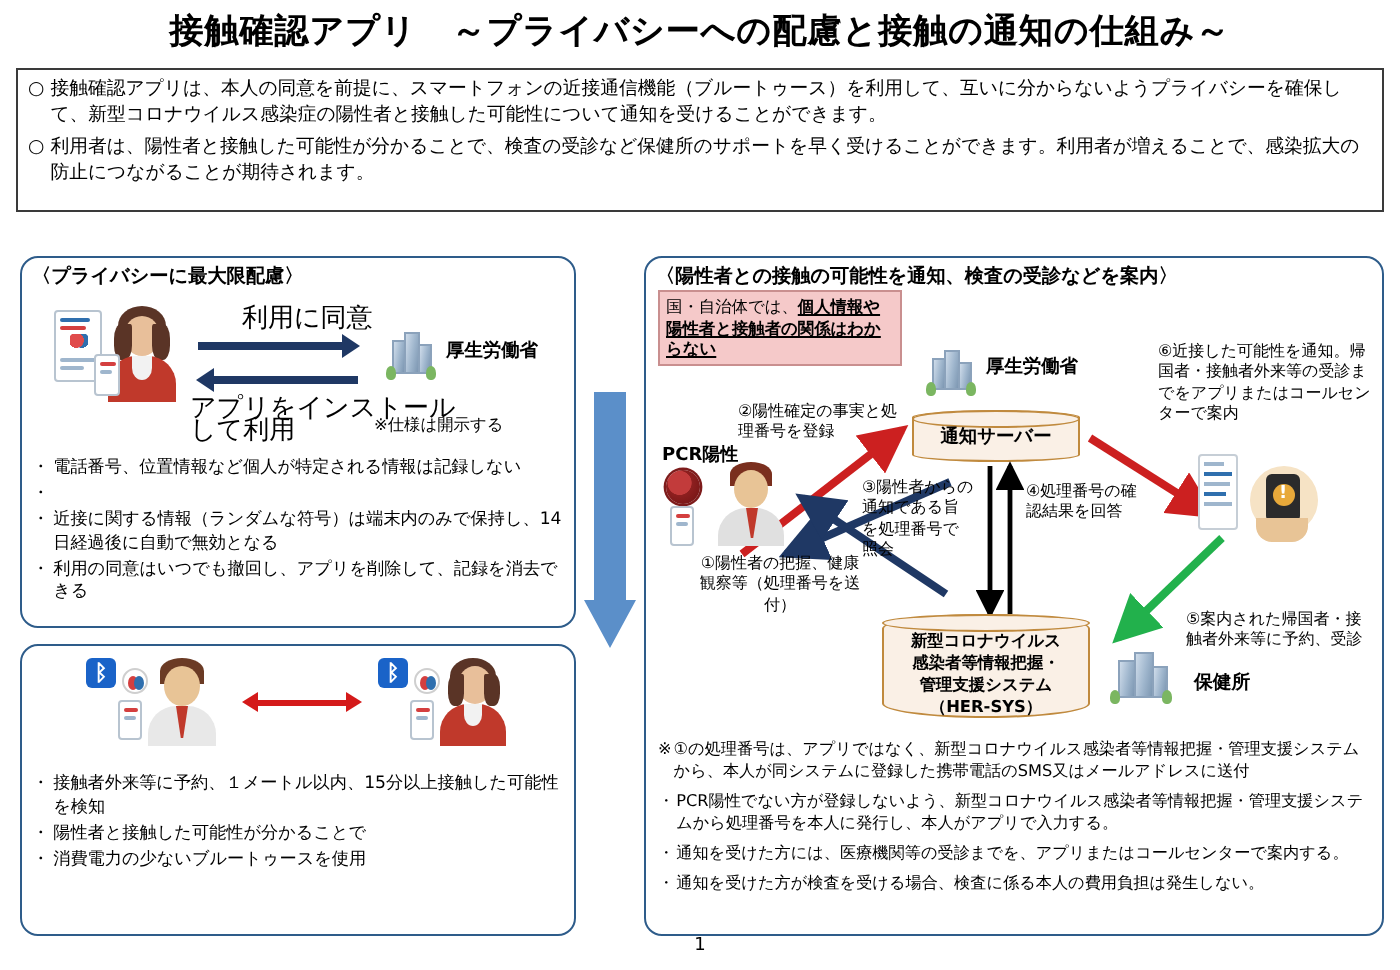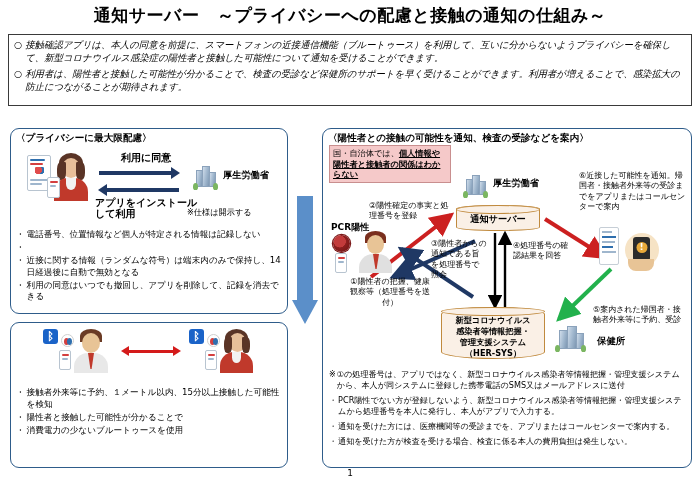--- a/index.html
+++ b/index.html
@@ -43,21 +43,21 @@
     line-height: 1.42;
     color: #000;
     margin-bottom: 2px;
   }
   .summary-mark {
     flex: 0 0 auto;
     font-size: 9.4px;
     margin-right: 3px;
     line-height: 1.42;
   }
-  .summary-text { flex: 1 1 auto; font-style: italic; }
+  .summary-text { flex: 1 1 auto; }
 
   
   .panel {
     position: absolute;
     border: 1.4px solid #2e5c8a;
     border-radius: 9px;
     background: #fff;
   }
   .panel-title {
     font-size: 9.6px;
@@ -119,22 +119,22 @@
     position: absolute;
     border-radius: 14px 14px 0 0;
   }
   .hair {
     position: absolute;
     border-radius: 50% 50% 0 0;
   }
 
   .arrow-lbl {
     position: absolute;
-    font-size: 10px;
-    font-weight: bold;
+    font-size: 13px;
+    font-weight: normal;
     color: #000;
     white-space: nowrap;
     line-height: 1.25;
   }
   .arrow-line {
     position: absolute;
     height: 4px;
     background: #1f3864;
   }
   .arrow-head-r {
@@ -328,21 +328,21 @@
     text-align: center;
     font-size: 9px;
     color: #000;
   }
 </style>
 </head>
 <body>
 
 <div id="page">
 
-  <div class="title">通知サーバー　～プライバシーへの配慮と接触の通知の仕組み～</div>
+  <div class="title">接触確認アプリ　～プライバシーへの配慮と接触の通知の仕組み～</div>
 
   <div class="summary-box">
     <div class="summary-item">
       <span class="summary-mark">○</span>
       <span class="summary-text">接触確認アプリは、本人の同意を前提に、スマートフォンの近接通信機能（ブルートゥース）を利用して、互いに分からないようプライバシーを確保して、新型コロナウイルス感染症の陽性者と接触した可能性について通知を受けることができます。</span>
     </div>
     <div class="summary-item">
       <span class="summary-mark">○</span>
       <span class="summary-text">利用者は、陽性者と接触した可能性が分かることで、検査の受診など保健所のサポートを早く受けることができます。利用者が増えることで、感染拡大の防止につながることが期待されます。</span>
     </div>

